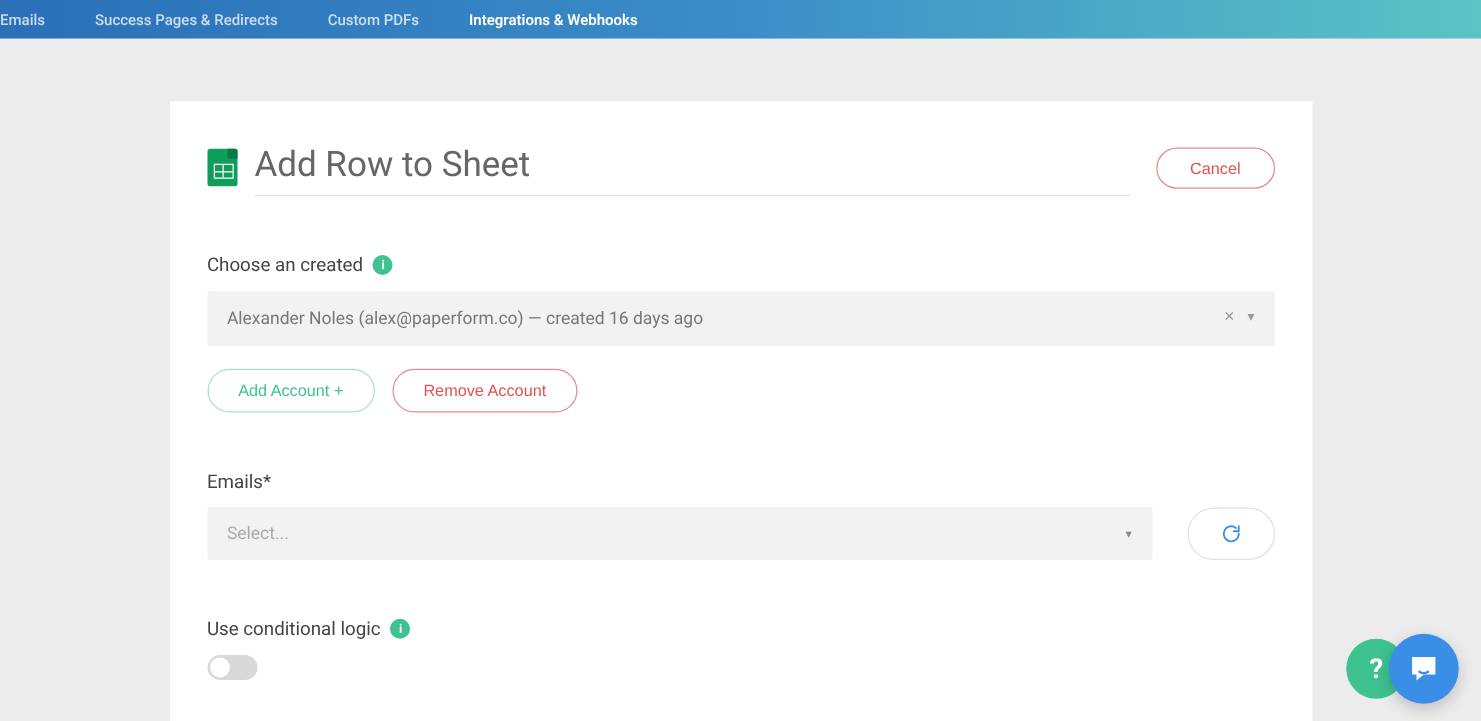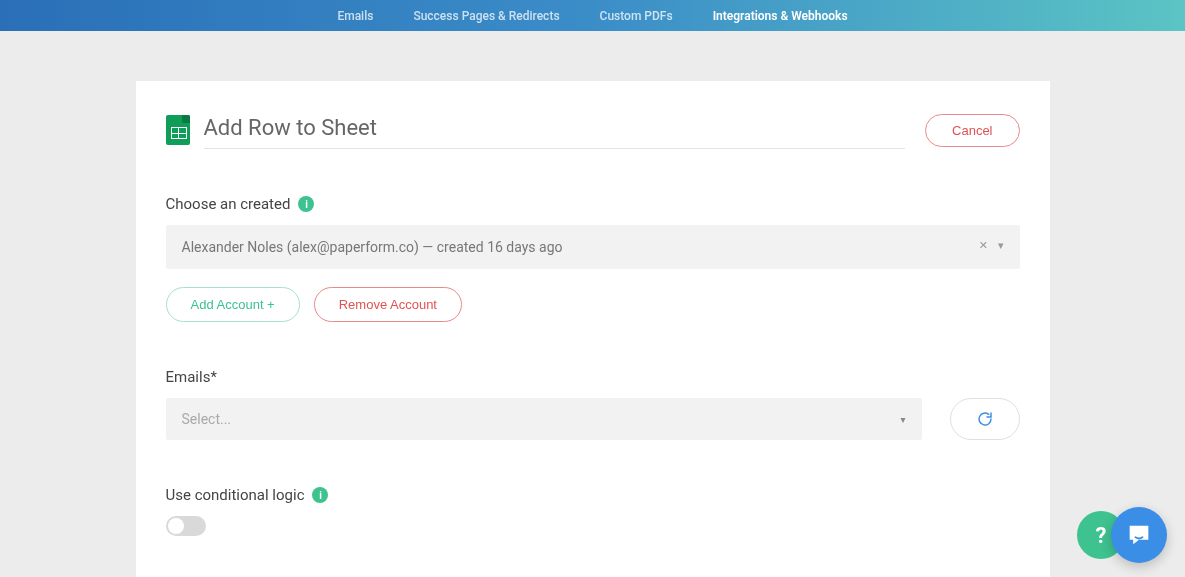--- a/index.html
+++ b/index.html
@@ -9,21 +9,21 @@
       width: 1185px;
       height: 577px;
       overflow: hidden;
       position: relative;
     }
     .top-nav {
       height: 31px;
       background: linear-gradient(90deg, #2a6fb8 0%, #3b8dc8 50%, #5bc4c4 100%);
       display: flex;
       align-items: center;
-      justify-content: center;
+      justify-content: flex-start;
       gap: 40px;
     }
     .nav-item {
       color: rgba(255,255,255,0.75);
       font-size: 12px;
       font-weight: 500;
       cursor: pointer;
     }
     .nav-item.active {
       color: #fff;
@@ -74,21 +74,21 @@
       height: 10px;
       border: 1px solid #fff;
       background:
         linear-gradient(#fff,#fff) center/1px 100% no-repeat,
         linear-gradient(#fff,#fff) center/100% 1px no-repeat;
     }
     .title-input {
       flex: 1;
       border: none;
       border-bottom: 1px solid #e3e3e3;
-      font-size: 22px;
+      font-size: 28px;
       color: #666;
       padding: 4px 0 8px 0;
       outline: none;
       font-family: inherit;
     }
     .cancel-top {
       border: 1px solid #e88a8a;
       background: #fff;
       color: #e05252;
       border-radius: 18px;

